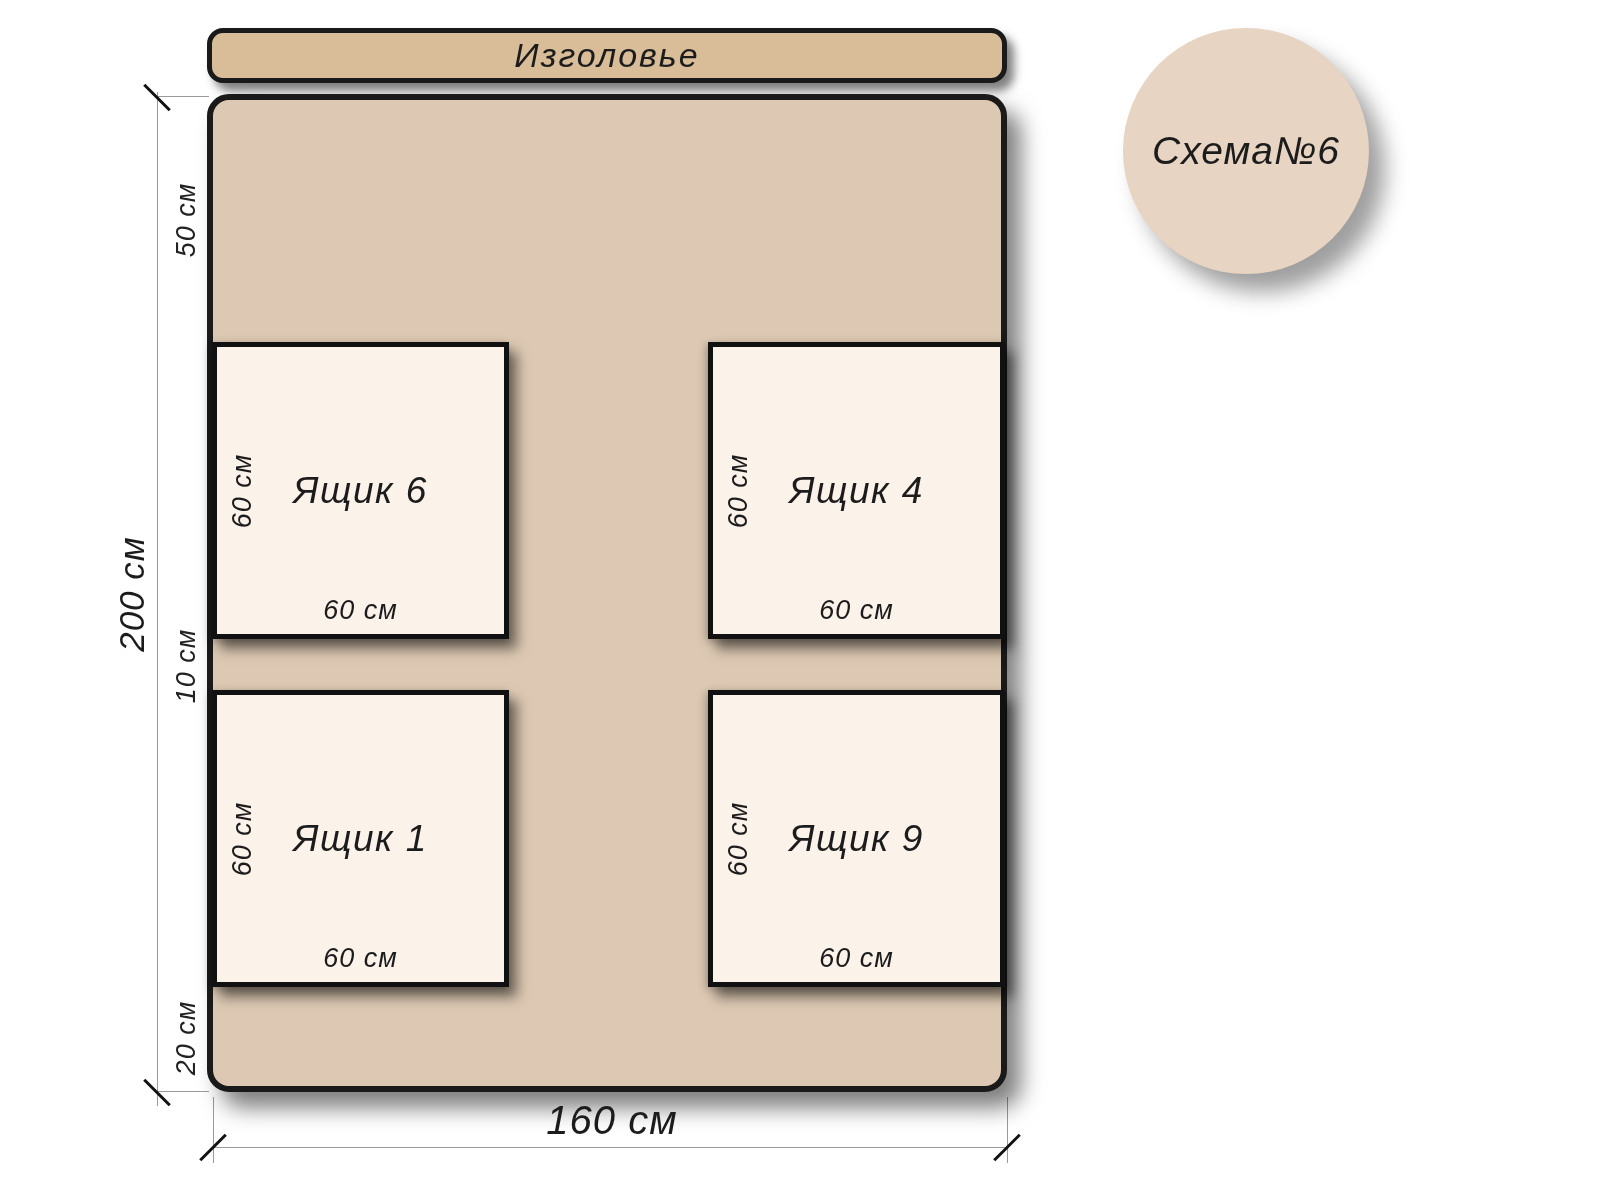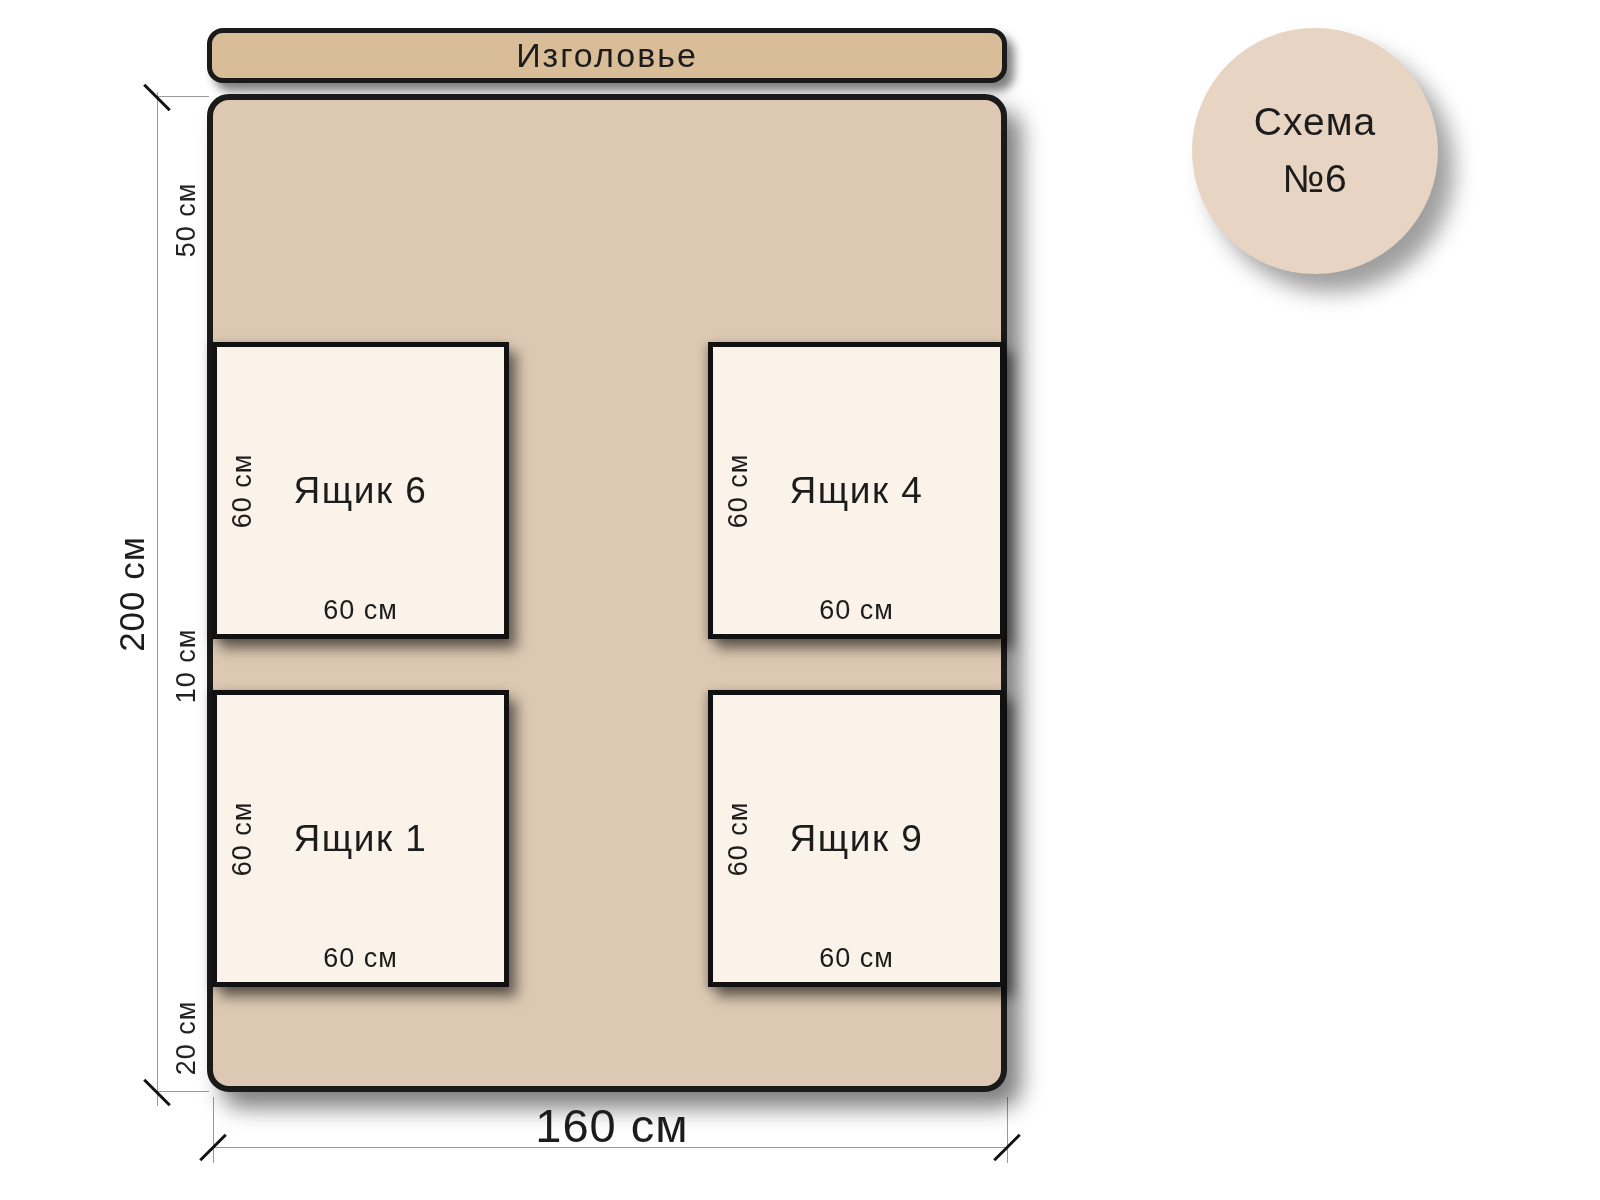--- a/index.html
+++ b/index.html
@@ -53,51 +53,51 @@
     position:absolute; left:-30px; top:50%; width:110px; height:30px;
     margin-top:-15px; transform:rotate(-90deg);
     text-align:center; font-size:27px; line-height:30px; letter-spacing:1px;
   }
   .drawer-bottom-label{
     position:absolute; bottom:8px; left:0; width:100%;
     text-align:center; font-size:27px; letter-spacing:1px;
   }
 
   .badge{
-    left:1192px; top:28px; width:246px; height:246px;
+    left:1123px; top:28px; width:246px; height:246px;
     background:var(--badge_fill); border-radius:50%;
     box-shadow:16px 18px 22px rgba(0,0,0,.38);
-    display:flex; flex-direction:column; justify-content:center;
+    display:flex; flex-direction:row; align-items:center; justify-content:center;
     z-index:2;
   }
   .badge-line{font-size:39px; letter-spacing:1px; line-height:1.45; text-align:center;}
 
   
   .vline{width:1px; background:var(--dim_line); z-index:1;}
   .hline{height:1px; background:var(--dim_line); z-index:1;}
   .tick{
     width:36px; height:0; border-top:3px solid #111; z-index:4;
   }
   .tick-back{transform:rotate(45deg);}   
   .tick-fwd{transform:rotate(-45deg);}   
 
   .dim-label-v{
     transform:rotate(-90deg); text-align:center; z-index:4;
   }
   .dim-big{font-size:35px; letter-spacing:1px;}
   .dim-small{font-size:27px; letter-spacing:1px; color:#222;}
   .dim-width-label{
     left:512px; top:1098px; width:200px; height:42px;
-    text-align:center; font-size:47px; letter-spacing:1px; z-index:4;
+    text-align:center; font-size:40px; letter-spacing:1px; z-index:4;
   }
 </style>
 </head>
 <body>
 
-<div class="abs" style="left:0;top:0;width:1600px;height:1200px;">
+<div class="abs" style="left:0;top:0;width:1600px;height:1200px;font-style:italic;">
 
   <div class="abs headboard">
     <span class="headboard-label">Изголовье</span>
   </div>
 
   <div class="abs bed"></div>
 
   <div class="abs drawer drawer-1">
     <span class="drawer-side-label">60 см</span>
     <span class="drawer-main-label">Ящик 6</span>

